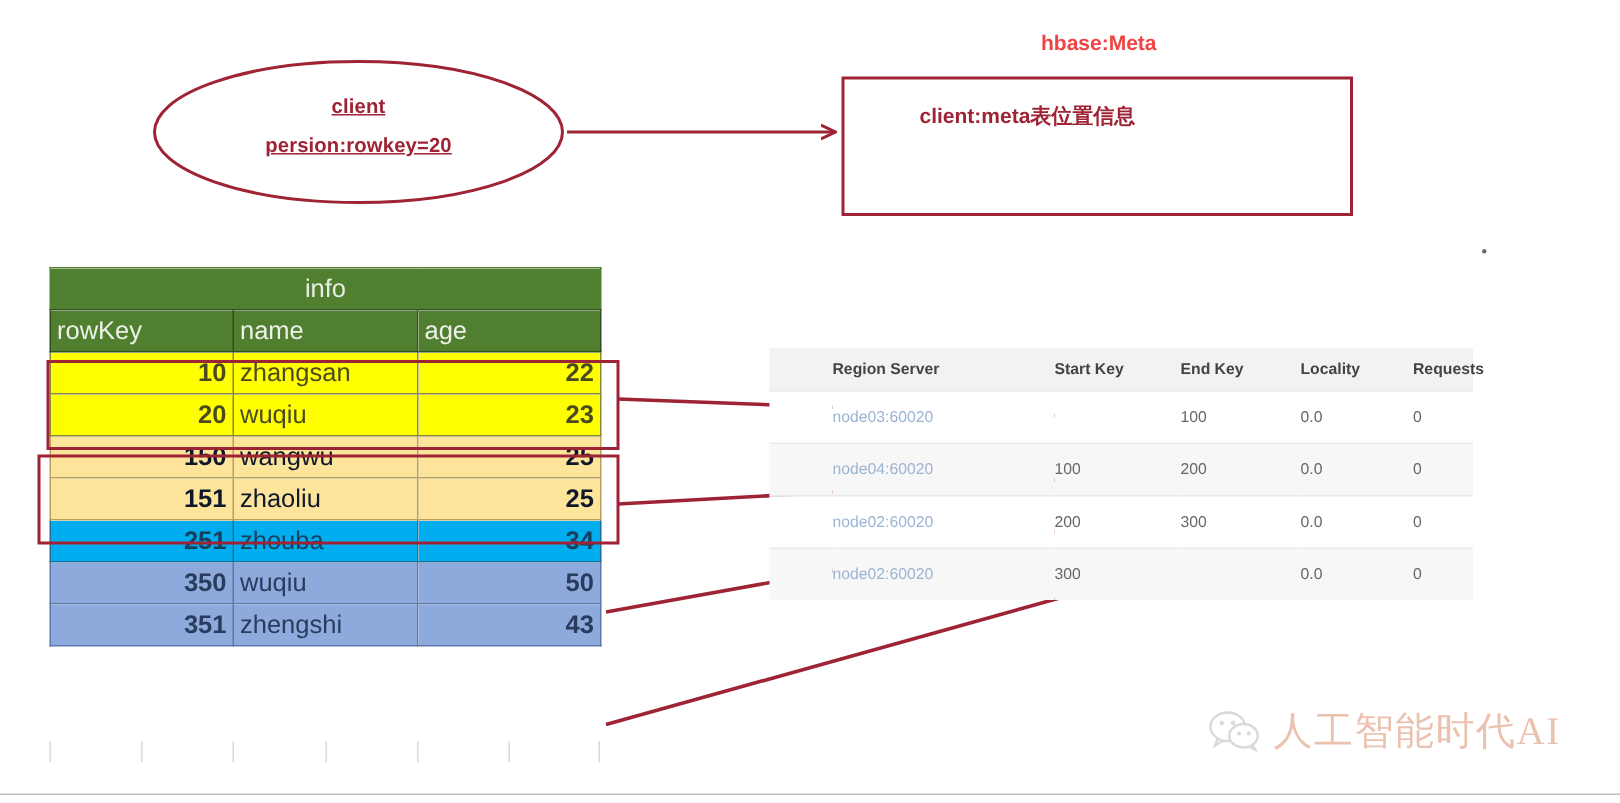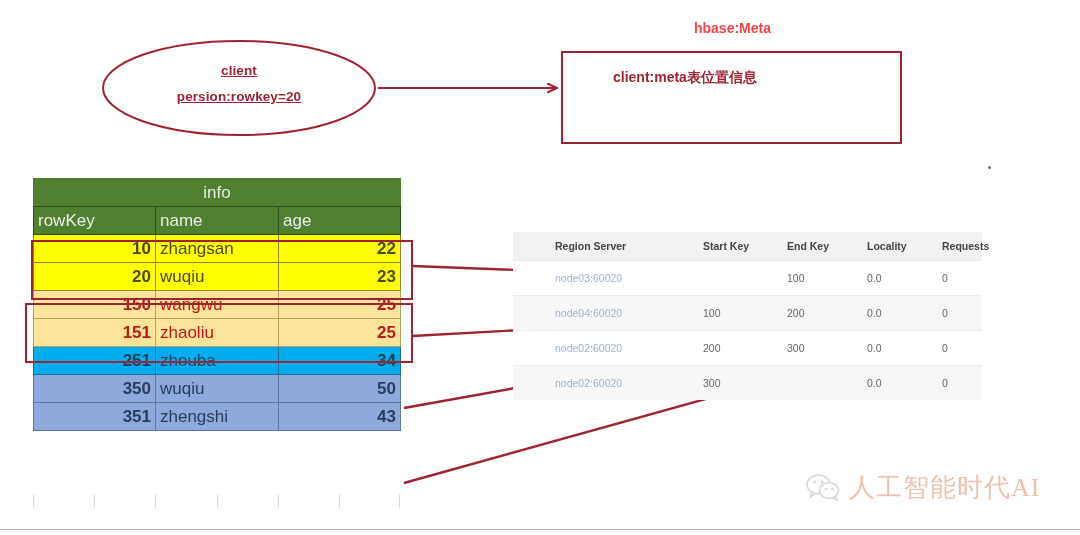--- a/index.html
+++ b/index.html
@@ -110,21 +110,21 @@
     background: #4f7f2f;
     color: #edf1ea;
     text-align: left;
     border-color: #2f4f1c !important;
     font-size: 17px;
   }
   td.num { text-align: right; font-weight: bold; }
   td.txt { text-align: left; margin-left: 47px; }
 
   tr.r-yellow td { background: #ffff00; color: #4a4a1d; border-color: #8a8a32; }
-  tr.r-orange td { background: #fce49b; color: #b91c1c; border-color: #b7a05e; }
+  tr.r-orange td { background: #fce49b; color: #0f172a; border-color: #b7a05e; }
   tr.r-cyan   td { background: #00aeef; color: #16415c; border-color: #1d6f96; }
   tr.r-peri   td { background: #8ea9db; color: #2a3c5e; border-color: #5c78ab; }
 
   
   .hl {
     position: absolute;
     border: 2px solid #9e2334;
     box-sizing: border-box;
     pointer-events: none;
   }

